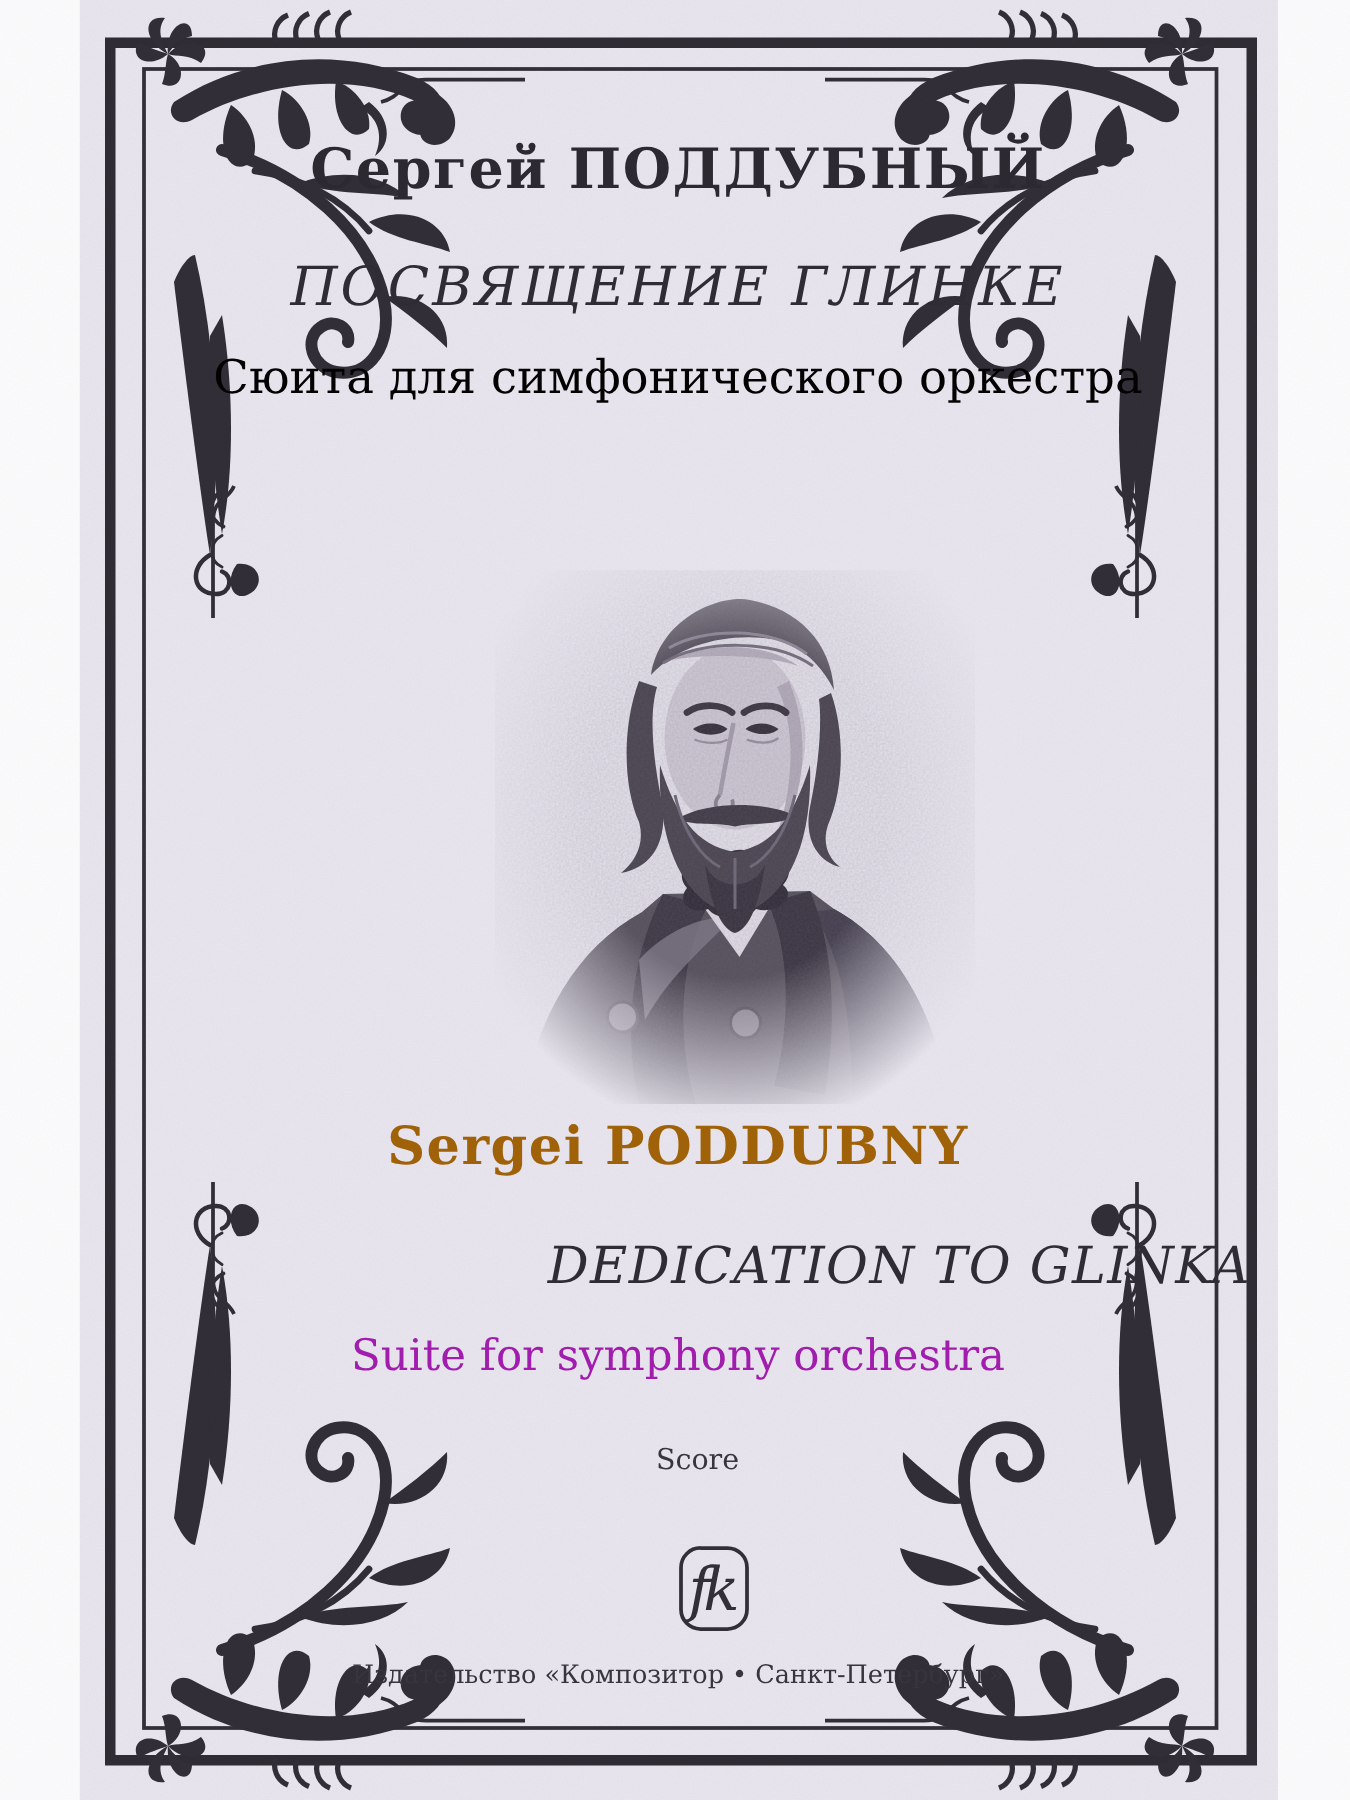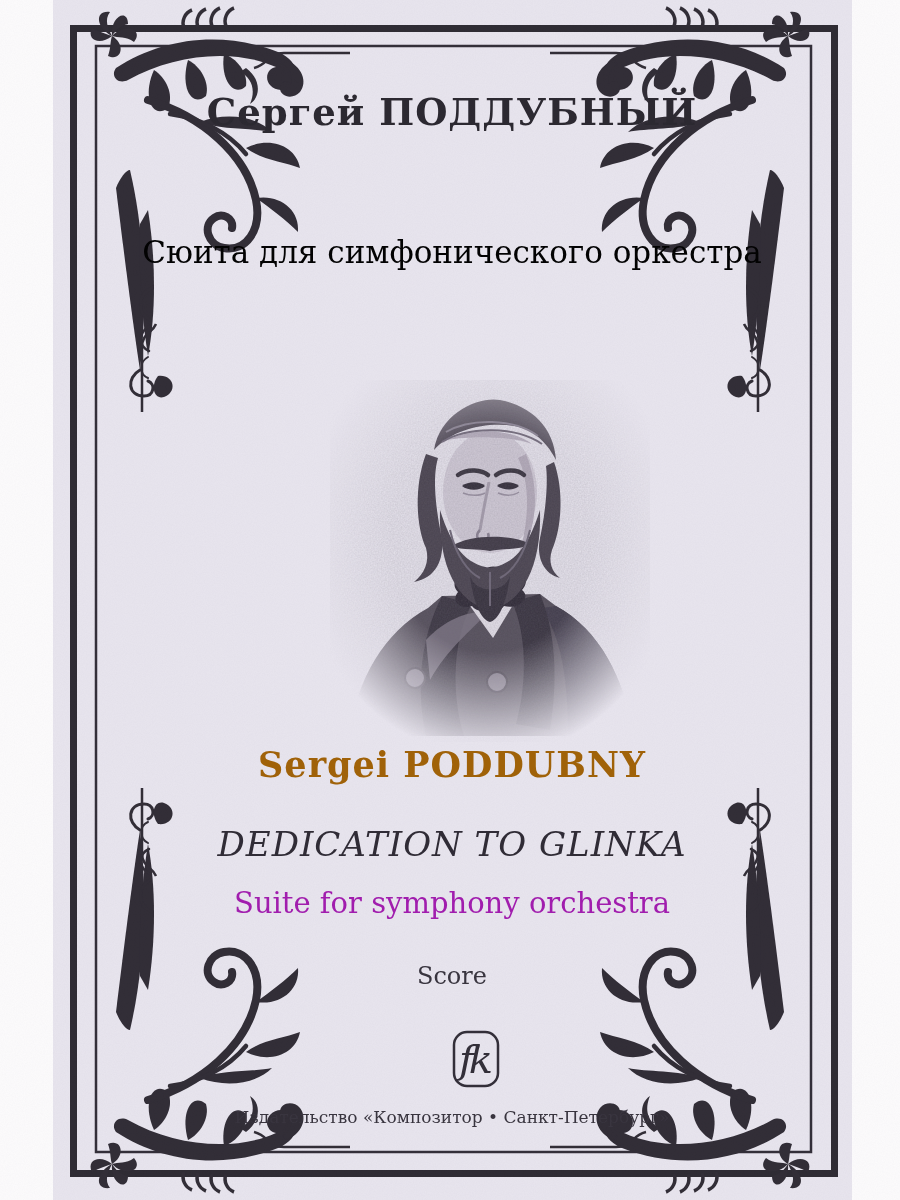--- a/index.html
+++ b/index.html
@@ -10,23 +10,23 @@
   .strip-left{left:0;width:53px;}
   .strip-right{left:852px;width:48px;}
   .frame-svg,.noise-svg{position:absolute;left:0;top:0;}
   .noise-svg{pointer-events:none;opacity:.55;}
   .txt{position:absolute;left:70px;width:764px;text-align:center;white-space:nowrap;}
   .author-ru{top:90px;font-size:37px;font-weight:bold;letter-spacing:1px;color:#2b2830;}
   .title-ru{top:171px;font-size:36px;font-style:italic;letter-spacing:2px;color:#2f2b35;}
   .subtitle-ru{top:234px;font-size:31px;color:#000000;}
   .format-ru{top:302px;font-size:24px;color:#38343e;}
   .author-en{top:744px;font-size:35px;font-weight:bold;letter-spacing:1px;color:#a16207;}
-  .title-en{top:824px;font-size:34px;font-style:italic;letter-spacing:1px;color:#2f2b35;}
+  .title-en{top:824px;font-size:34px;font-style:italic;letter-spacing:1px;color:#2f2b35;text-align:right;}
   .subtitle-en{top:846px;font-size:29px;color:#a21caf;margin-top:40px;}
-  .format-en{top:962px;font-size:24px;color:#38343e;}
+  .format-en{top:962px;font-size:19px;color:#38343e;padding-left:13px;}
   .publisher{top:1106px;font-size:17px;line-height:23px;color:#38343e;}
   .portrait{position:absolute;left:330px;top:380px;}
   .logo{position:absolute;left:452px;top:1030px;}
 </style>
 </head>
 <body>
 
 <div class="stage">
   <div class="paper"></div>
   <div class="scan-strip strip-left"></div>
@@ -77,20 +77,21 @@
     <rect x="73.5" y="28.5" width="761" height="1145" fill="none" stroke="#2e2b33" stroke-width="7"></rect>
 
     <rect x="96" y="46" width="715" height="1106" fill="none" stroke="#322e38" stroke-width="2.5"></rect>
     <use href="#crn" transform="translate(50,2)"></use>
     <use href="#crn" transform="translate(850,2) scale(-1,1)"></use>
     <use href="#crn" transform="translate(50,1198) scale(1,-1)"></use>
     <use href="#crn" transform="translate(850,1198) scale(-1,-1)"></use>
   </svg>
 
   <div class="txt author-ru">Сергей ПОДДУБНЫЙ</div>
+  <div class="txt title-ru">ПОСВЯЩЕНИЕ ГЛИНКЕ</div>
   <div class="txt subtitle-ru">Сюита для симфонического оркестра</div>
 
   <svg class="portrait" width="320" height="362" viewBox="0 0 320 362">
     <defs>
       <radialGradient id="fadeG" cx="50%" cy="44%" r="60%">
         <stop offset="52%" stop-color="#fff"></stop>
         <stop offset="100%" stop-color="#fff" stop-opacity="0"></stop>
       </radialGradient>
       <mask id="fadeM">
           <rect width="320" height="362" fill="url(#fadeG)"></rect>

